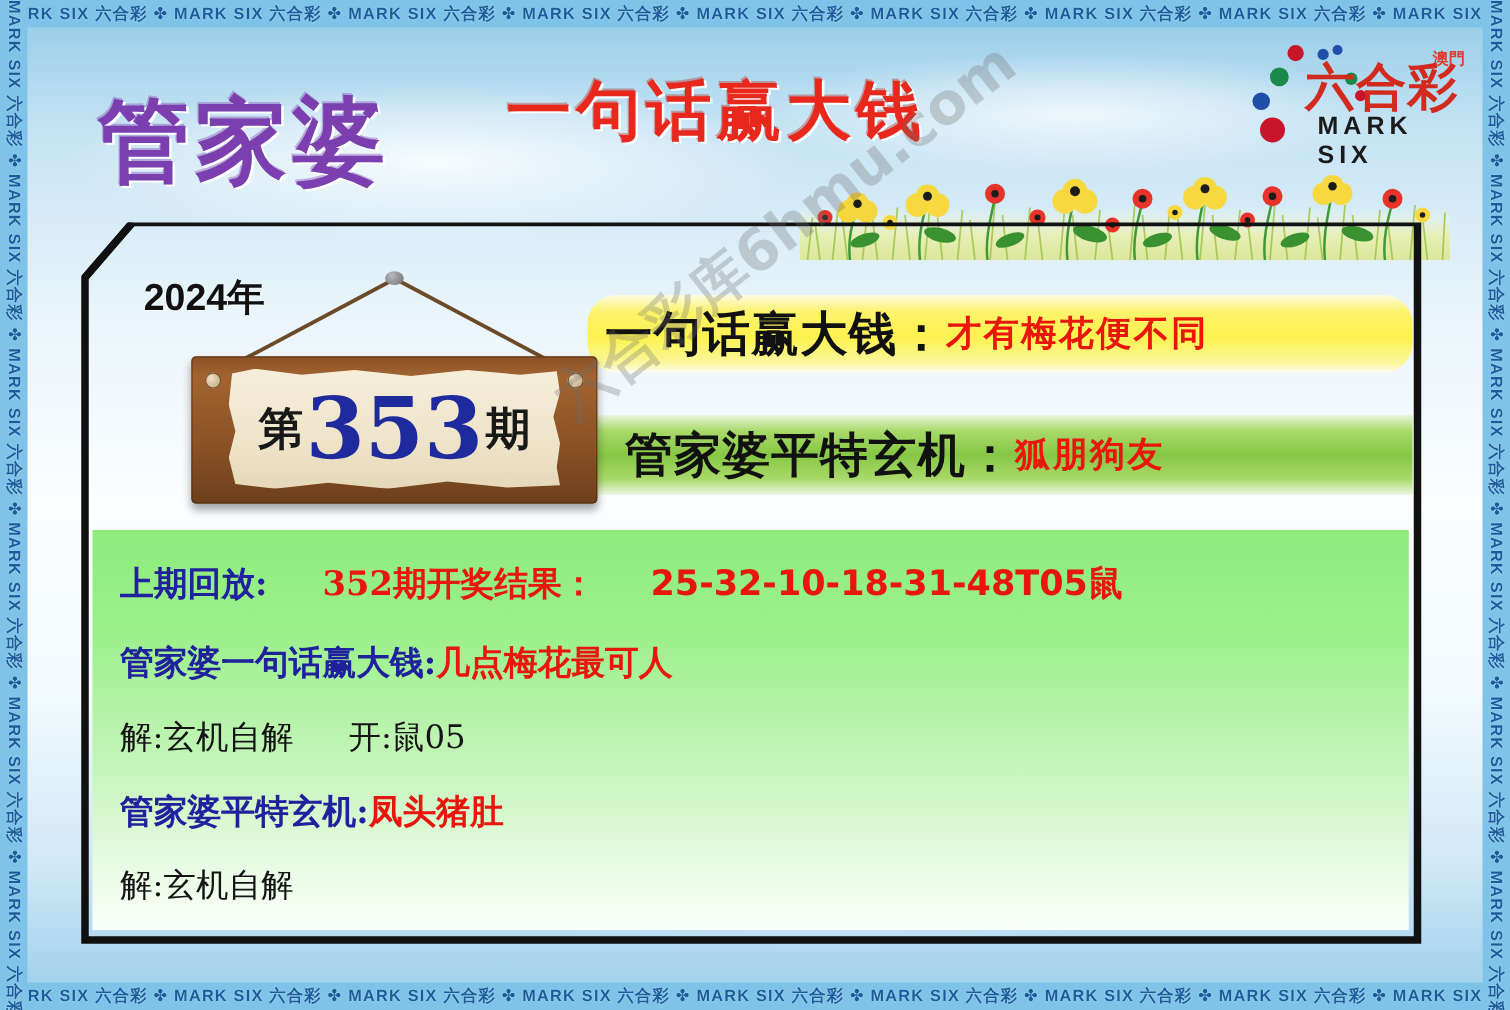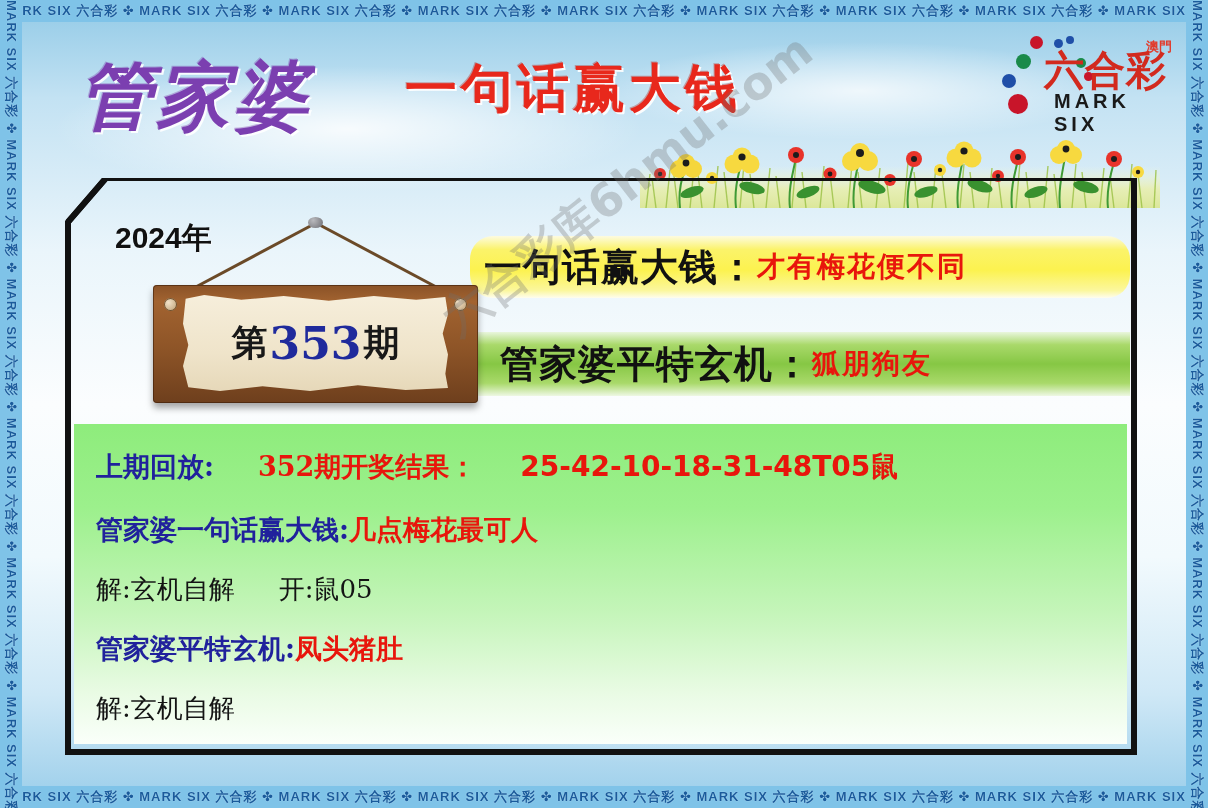--- a/index.html
+++ b/index.html
@@ -29,24 +29,24 @@
   #sky{position:absolute;left:22px;top:22px;width:1164px;height:764px;
     background:
       radial-gradient(ellipse 420px 90px at 28% 14%, rgba(255,255,255,.85), rgba(255,255,255,0) 70%),
       radial-gradient(ellipse 360px 70px at 72% 9%, rgba(255,255,255,.75), rgba(255,255,255,0) 70%),
       radial-gradient(ellipse 500px 120px at 55% 86%, rgba(255,255,255,.6), rgba(255,255,255,0) 70%),
       linear-gradient(180deg,#9ccfe9 0%,#c3e2f3 10%,#eaf5fb 30%,#fbfdfe 50%,#f2fafd 70%,#cfe8f6 88%,#a3d2ec 100%);
     z-index:1;}
 
   
   #title-row{position:absolute;left:60px;top:46px;width:1090px;height:110px;z-index:6;}
-  #title-guanjiapo{position:absolute;left:18px;top:2px;
+  #title-guanjiapo{position:absolute;left:18px;top:18px;
     font-family:"DejaVu Sans","Liberation Sans",sans-serif;
     font-size:74px;font-weight:bold;color:#7b3fb0;letter-spacing:4px;
-    text-shadow:2px 2px 0 rgba(255,255,255,.9), -1px -1px 0 rgba(120,50,170,.35);font-style:italic;}
+    text-shadow:2px 2px 0 rgba(255,255,255,.9), -1px -1px 0 rgba(120,50,170,.35);}
   #title-yiju{position:absolute;left:345px;top:8px;
     font-family:"DejaVu Sans","Liberation Sans",sans-serif;
     font-size:52px;font-weight:bold;color:#e8281c;letter-spacing:4px;
     text-shadow:2px 2px 0 rgba(255,255,255,.9), -1px -1px 0 rgba(180,20,10,.35);}
 
   
   #logo{position:absolute;right:34px;top:36px;width:172px;height:80px;z-index:8;}
   #logo-dots{position:absolute;left:0;top:0;width:64px;height:70px;}
   #logo-dots i{position:absolute;border-radius:50%;display:block;}
   #logo-cn{position:absolute;left:42px;top:14px;font-size:40px;font-weight:bold;
@@ -82,21 +82,21 @@
     box-shadow:inset 0 0 0 1px rgba(90,55,20,.8);}
   #sign-board:before{left:11px;}
   #sign-board:after{right:11px;}
   #sign-paper{position:absolute;left:30px;top:10px;width:265px;height:96px;
     background:linear-gradient(180deg,#f6eedb 0%,#efe4ca 60%,#e6d8b9 100%);
     box-shadow:0 1px 3px rgba(0,0,0,.3);
     clip-path:polygon(1% 4%,8% 0%,22% 5%,38% 1%,55% 6%,72% 1%,88% 5%,99% 2%,100% 20%,98% 40%,100% 62%,99% 82%,100% 97%,84% 99%,66% 94%,48% 100%,30% 95%,14% 100%,2% 96%,0% 74%,2% 52%,0% 30%);
     display:flex;align-items:center;justify-content:center;}
   .sign-cn{font-size:36px;font-weight:bold;color:#181818;
     font-family:"DejaVu Serif","Liberation Serif",serif;}
-  .sign-num{font-size:44px;font-weight:bold;color:#1f2a9c;
+  .sign-num{font-size:68px;font-weight:bold;color:#1f2a9c;
     font-family:"DejaVu Serif","Liberation Serif",serif;margin:0 2px;}
   #sign-hook{position:absolute;left:168px;top:12px;width:15px;height:11px;
     border-radius:50%;background:radial-gradient(circle at 35% 30%,#b9b9bd,#6c6c72);}
   #sign-rope{position:absolute;left:0;top:0;width:350px;height:100px;}
 
   
   #banner-yellow{position:absolute;left:470px;top:236px;width:660px;height:62px;z-index:9;
     background:linear-gradient(180deg,#fdfbe0 0%,#fbf36a 22%,#fcf24f 55%,#fbf79e 88%,#fefdef 100%);
     display:flex;align-items:center;padding-left:14px;box-sizing:border-box;border-radius:23px;}
   
@@ -345,21 +345,21 @@
   <div id="banner-green">
     <span class="bn-label">管家婆平特玄机：</span>
     <span class="bn-value">狐朋狗友</span>
   </div>
 
   <div id="panel">
 
     <div class="prow r0">
       <span class="lab-blue">上期回放:</span>
       <span class="val-red">352期开奖结果：</span>
-      <span class="val-red nums">25-42-10-18-31-48T05鼠</span>
+      <span class="val-red nums">25-32-10-18-31-48T05鼠</span>
     </div>
 
     <div class="prow r1">
       <span class="lab-blue">管家婆一句话赢大钱:</span>
       <span class="val-red">几点梅花最可人</span>
     </div>
 
     <div class="prow r2">
       <span class="plain-dark">解:玄机自解</span>
       <span class="gap"></span>

